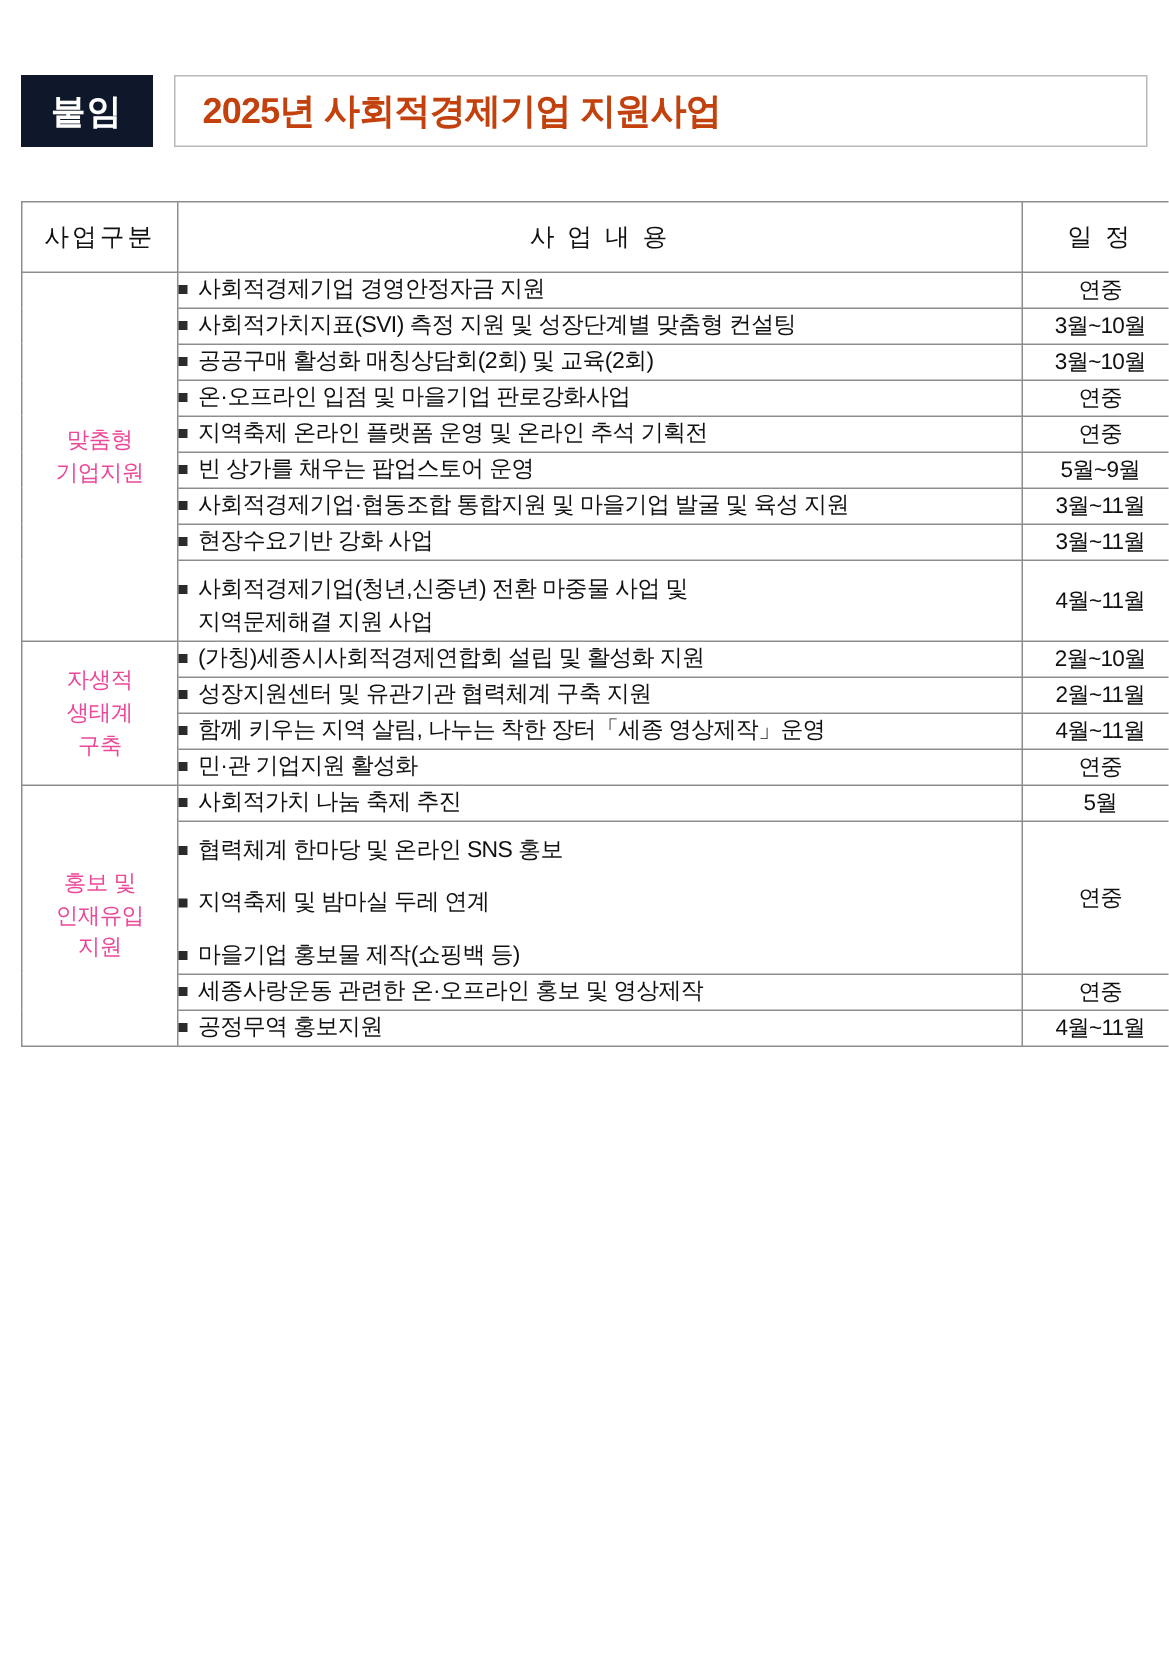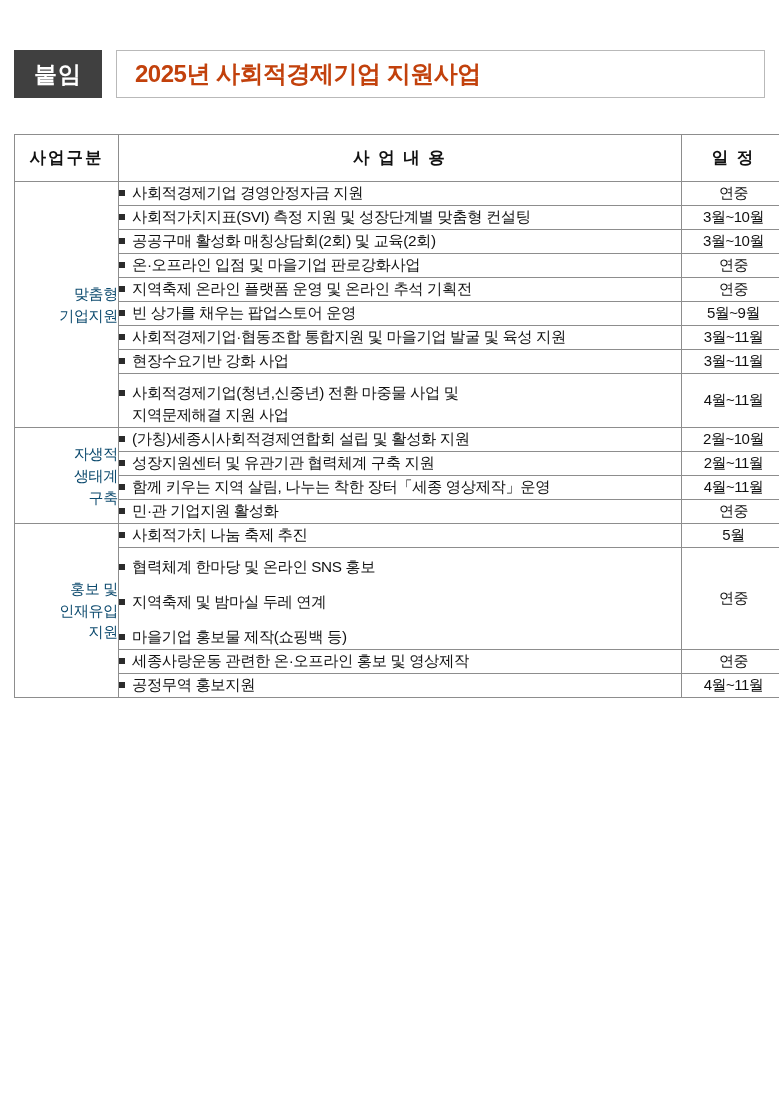--- a/index.html
+++ b/index.html
@@ -23,21 +23,21 @@
   }
   
   .header-row {
     display: flex;
     align-items: stretch;
     height: 48px;
     margin-bottom: 36px;
   }
   .attach-badge {
     width: 88px;
-    background: #404040;
+    background: #0f172a;
     color: #ffffff;
     display: flex;
     align-items: center;
     justify-content: center;
     font-size: 23px;
     font-weight: bold;
     letter-spacing: 1px;
   }
   .title-box {
     flex: 1;
@@ -59,37 +59,37 @@
     font-size: 15px;
   }
   table.sched th,
   table.sched td {
     border: 1px solid #8d8d8d;
     padding: 0;
   }
   table.sched thead th {
     height: 46px;
     font-size: 16.5px;
-    font-weight: bold;
+    font-weight: normal;
     text-align: center;
     letter-spacing: 2px;
     color: #111;
     background: #ffffff;
   }
   col.c-cat { width: 104px; }
   col.c-body { width: 563px; }
   col.c-date { width: 104px; }
 
   td.cat {
-    text-align: right;
+    text-align: center;
     vertical-align: middle;
     font-size: 15px;
     line-height: 1.45;
     letter-spacing: -0.3px;
-    color: #0c4a6e;
+    color: #ec4899;
   }
   td.body {
     padding: 9px 10px 9px 14px;
     vertical-align: middle;
     font-size: 15.3px;
     line-height: 1.5;
     letter-spacing: -0.4px;
     color: #111;
   }
   td.date {

